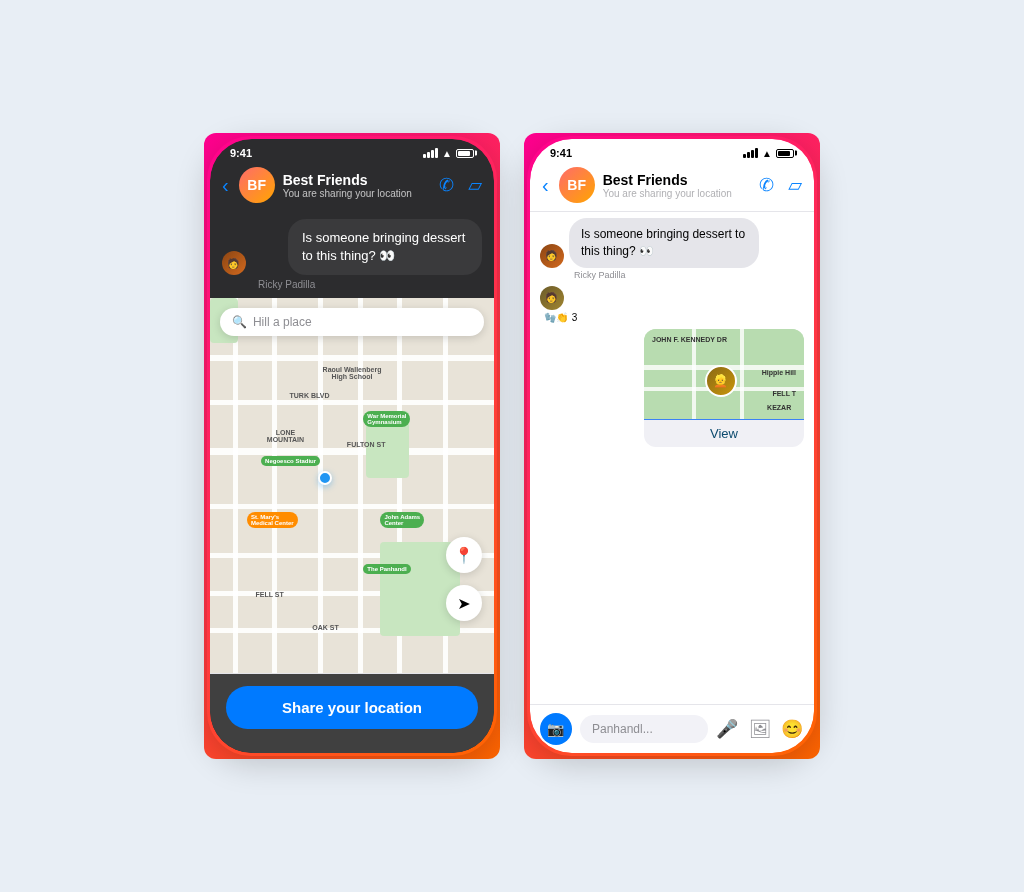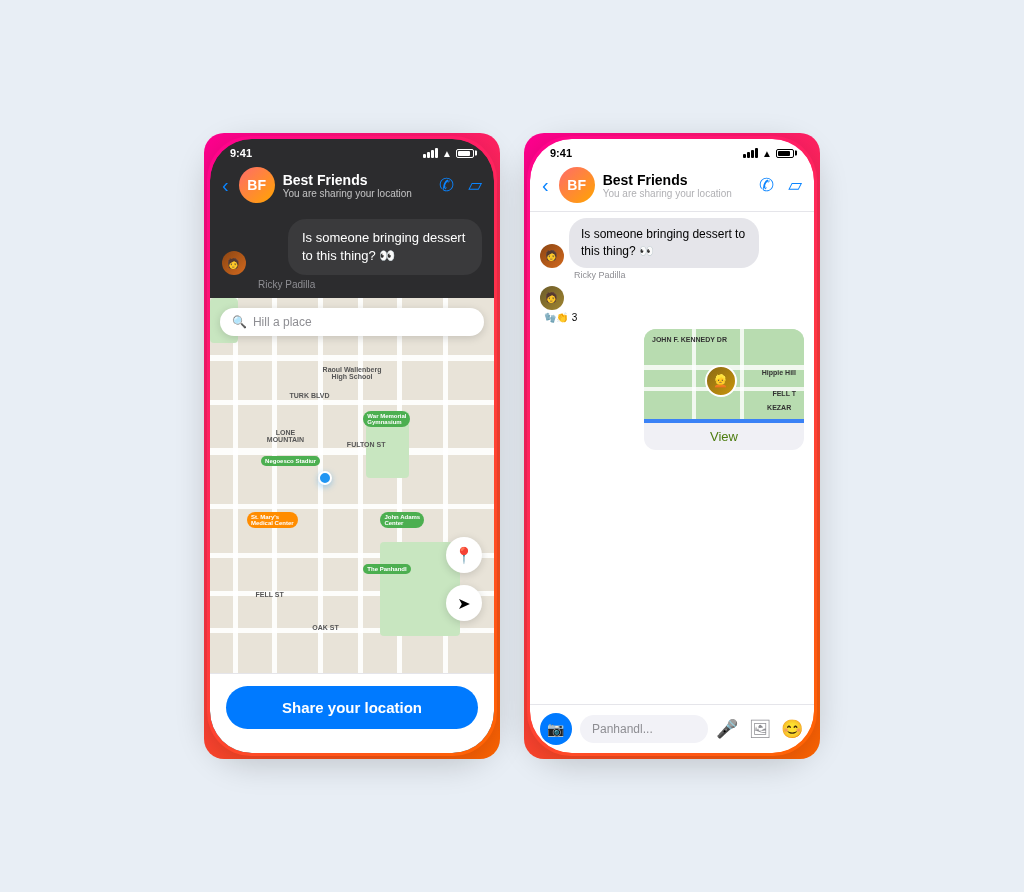--- a/index.html
+++ b/index.html
@@ -22,21 +22,21 @@
       height: 620px;
       border-radius: 44px;
       border: 3px solid transparent;
       background-clip: padding-box;
       position: relative;
       overflow: hidden;
       box-shadow: 0 8px 32px rgba(0,0,0,0.18);
     }
     .phone-border {
       background: linear-gradient(135deg, #ff0090, #ff6600) border-box;
-      border-radius: 20px;
+      border-radius: 12px;
       padding: 3px;
     }
     .phone-inner {
       width: 100%;
       height: 100%;
       border-radius: 42px;
       overflow: hidden;
       background: #1c1c1e;
     }
     
@@ -258,21 +258,21 @@
       background: #fff;
       border-radius: 50%;
       display: flex;
       align-items: center;
       justify-content: center;
       box-shadow: 0 2px 8px rgba(0,0,0,0.15);
       font-size: 16px;
     }
     
     .share-area {
-      background: #ffffff;
+      background: #404040;
       padding: 12px 16px 16px;
       border-top: 1px solid #e5e5ea;
     }
     .share-btn {
       background: #007AFF;
       color: white;
       border: none;
       border-radius: 22px;
       padding: 13px;
       width: 100%;
@@ -371,24 +371,24 @@
     .location-info {
       padding: 6px 8px 4px;
       background: #fff;
     }
     .location-title { font-size: 11px; font-weight: 700; color: #000; }
     .location-sub { font-size: 10px; color: #8e8e93; }
     .view-btn {
       width: 100%;
       background: none;
       border: none;
-      border-top: 4px solid #3b82f6;
+      border-top: 1px solid #3b82f6;
       padding: 6px;
       font-size: 13px;
-      color: #4d7c0f;
+      color: #0c4a6e;
       font-weight: 500;
       cursor: pointer;
     }
     
     .input-area {
       display: flex;
       align-items: center;
       padding: 8px 10px;
       border-top: 1px solid #e5e5ea;
       gap: 8px;

